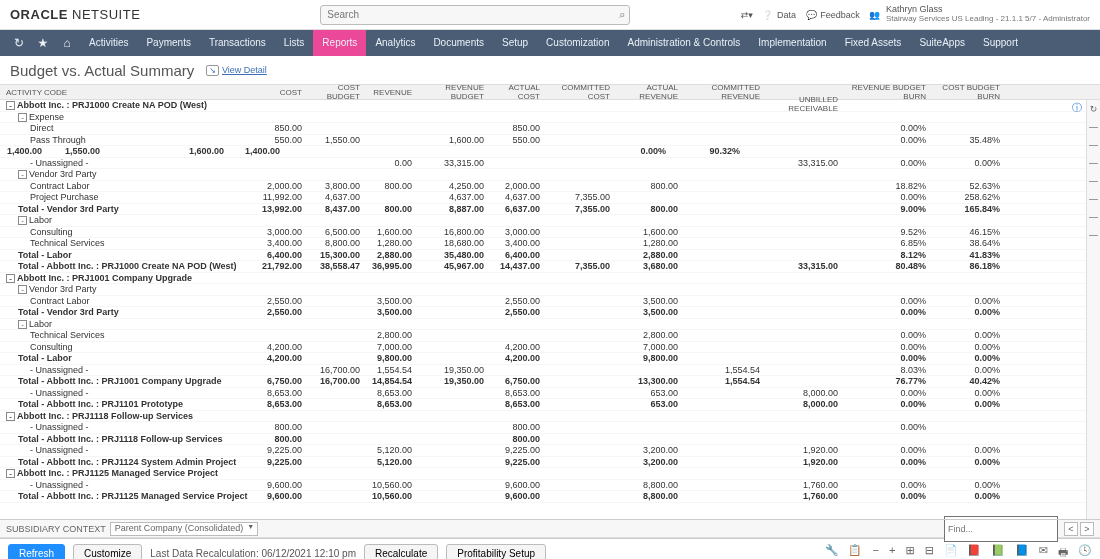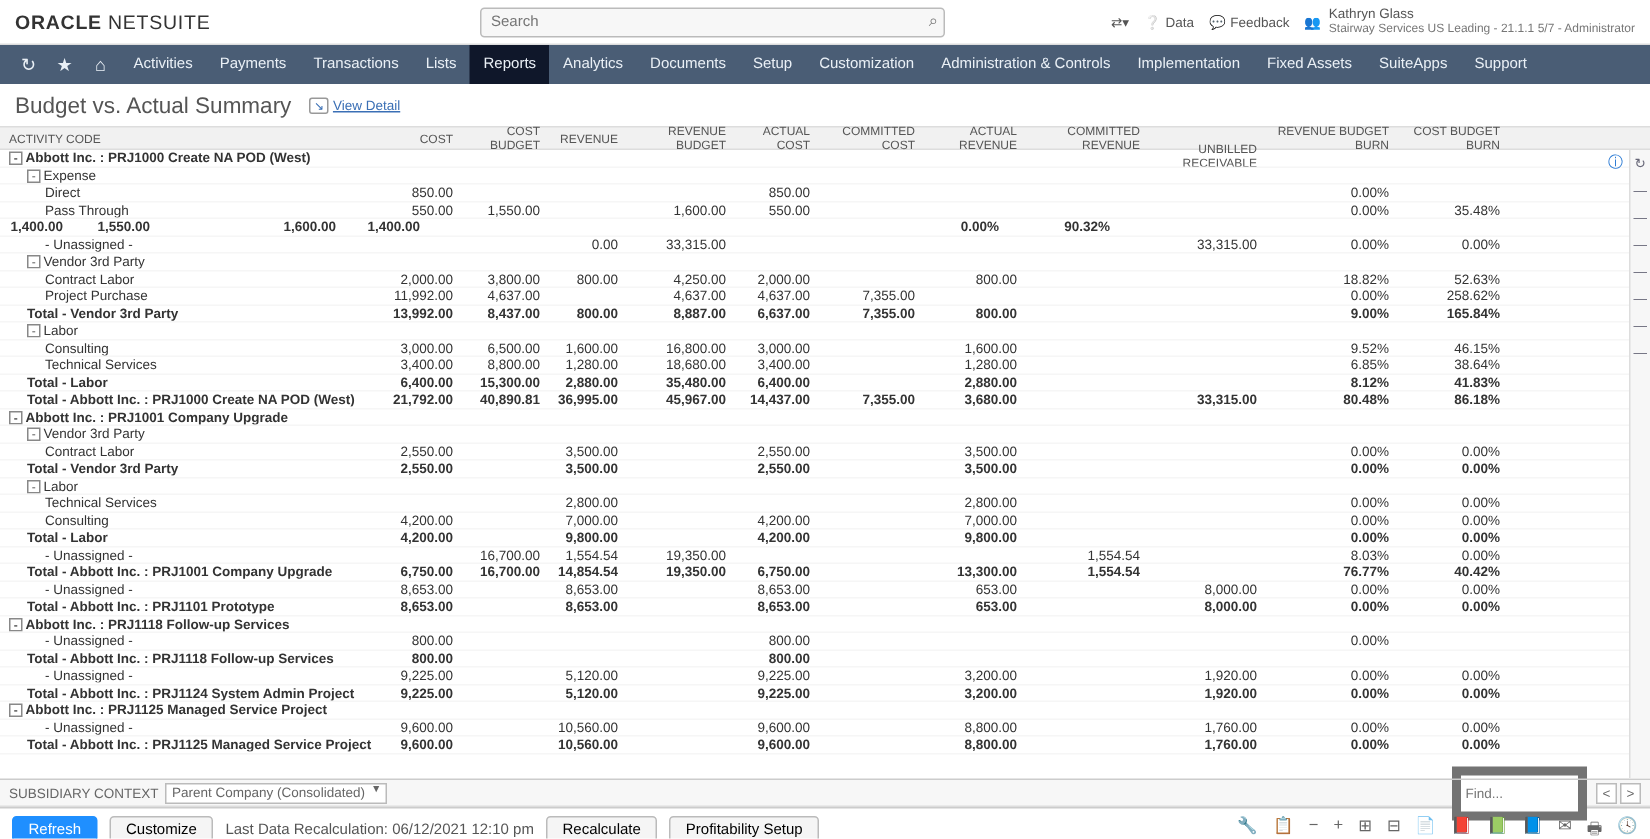--- a/index.html
+++ b/index.html
@@ -12,39 +12,39 @@
 .search-icon { position:absolute; right:5px; top:3px; color:#777; font-size:11px; }
 .top-right { margin-left:auto; display:flex; align-items:center; gap:10px; font-size:9px; color:#555; }
 .top-right .help, .top-right .feedback { display:flex; align-items:center; gap:3px; }
 .user-block { display:flex; align-items:center; gap:5px; }
 .user-text { line-height:1.1; }
 .user-text .u1 { font-size:9px; }
 .user-text .u2 { font-size:8px; color:#777; }
 .navbar { display:flex; align-items:center; height:26px; background:#4a5d75; color:#eaf0f6; padding:0 8px; gap:2px; }
 .nav-icon { width:22px; text-align:center; font-size:12px; cursor:pointer; }
 .nav-item { padding:0 9px; height:26px; line-height:26px; font-size:10px; cursor:pointer; }
-.nav-item.active { background:#0f172a; }
+.nav-item.active { background:#ec4899; }
 .report-header { display:flex; align-items:center; height:28px; padding:0 10px; gap:12px; }
 .report-title { font-size:15px; color:#555; font-weight:400; }
 .view-detail { font-size:9px; color:#3a6fb5; cursor:pointer; display:flex; align-items:center; gap:3px; }
 .view-detail-icon { border:1px solid #999; padding:0 2px; font-size:8px; border-radius:2px; }
 .col-head-row { display:flex; background:#f1f1f1; border-top:1px solid #ddd; border-bottom:1px solid #ddd; height:16px; align-items:center; font-size:8px; color:#555; }
 .col-head-row .ac-head { width:260px; padding-left:6px; }
 .col-head-row .num-head { flex:0 0 auto; text-align:right; padding-right:6px; }
 .grid-body { height:420px; overflow:hidden; border-bottom:1px solid #ccc; position:relative; }
 .grid-row { display:flex; height:11.5px; align-items:center; border-bottom:1px solid #f6f6f6; }
 .grid-row.total { font-weight:bold; }
 .cell-label { width:260px; overflow:hidden; white-space:nowrap; text-overflow:ellipsis; }
 .cell-num { text-align:right; padding-right:6px; white-space:nowrap; }
 .toggle { display:inline-block; width:9px; height:9px; border:1px solid #888; text-align:center; line-height:7px; font-size:8px; margin-right:2px; cursor:pointer; color:#555; }
 .i0 { padding-left:6px; } .i1 { padding-left:18px; } .i2 { padding-left:30px; }
 .subsidiary-bar { height:18px; display:flex; align-items:center; padding:0 6px; font-size:9px; color:#666; background:#f7f7f7; border-bottom:1px solid #ddd; }
 .subsidiary-sel { margin-left:4px; border:1px solid #bbb; background:#fff; padding:0 14px 0 4px; height:14px; font-size:9px; position:relative; cursor:pointer; }
 .subsidiary-sel::after { content:"▼"; position:absolute; right:3px; font-size:7px; color:#666; }
-.find-box { margin-left:auto; border:6px solid #737373; width:90px; height:14px; font-size:9px; padding:12px 3px; }
+.find-box { margin-left:auto; border:1px solid #737373; width:114px; height:14px; font-size:9px; padding:12px 3px; }
 .nav-arrows { margin-left:6px; display:flex; gap:2px; }
 .nav-arrows span { border:1px solid #bbb; width:14px; height:14px; text-align:center; line-height:12px; font-size:9px; cursor:pointer; background:#fff; }
 .footer-bar { height:30px; display:flex; align-items:center; padding:0 8px; gap:8px; border-top:1px solid #ccc; font-size:10px; }
 .btn { border:1px solid #bbb; border-radius:3px; padding:3px 10px; cursor:pointer; background:#f5f5f5; font-size:10px; }
 .btn.primary { background:#1f8fff; color:#fff; border-color:#1f8fff; }
 .footer-text { color:#555; font-size:10px; }
 .footer-icons { margin-left:auto; display:flex; gap:10px; color:#666; font-size:11px; }
 .footer-icons span { cursor:pointer; }
 .right-rail { position:absolute; right:0; top:0; width:14px; height:100%; border-left:1px solid #ddd; background:#f7f7f7; display:flex; flex-direction:column; align-items:center; gap:8px; padding-top:4px; }
 .right-rail span { font-size:9px; color:#667; cursor:pointer; }
@@ -321,21 +321,21 @@
       <div class="cell-num" style="width: 70px;"></div>
       <div class="cell-num" style="width: 68px;">2,880.00</div>
       <div class="cell-num" style="width: 82px;"></div>
       <div class="cell-num" style="width: 78px;"></div>
       <div class="cell-num" style="width: 88px;">8.12%</div>
       <div class="cell-num" style="width: 74px;">41.83%</div>
     </div>
     <div class="grid-row total">
       <div class="cell-label i1"><span>Total - Abbott Inc. : PRJ1000 Create NA POD (West)</span></div>
       <div class="cell-num" style="width: 48px;">21,792.00</div>
-      <div class="cell-num" style="width: 58px;">40,890.81</div>
+      <div class="cell-num" style="width: 58px;">38,558.47</div>
       <div class="cell-num" style="width: 52px;">36,995.00</div>
       <div class="cell-num" style="width: 72px;">45,967.00</div>
       <div class="cell-num" style="width: 56px;">14,437.00</div>
       <div class="cell-num" style="width: 70px;">7,355.00</div>
       <div class="cell-num" style="width: 68px;">3,680.00</div>
       <div class="cell-num" style="width: 82px;"></div>
       <div class="cell-num" style="width: 78px;">33,315.00</div>
       <div class="cell-num" style="width: 88px;">80.48%</div>
       <div class="cell-num" style="width: 74px;">86.18%</div>
     </div>

